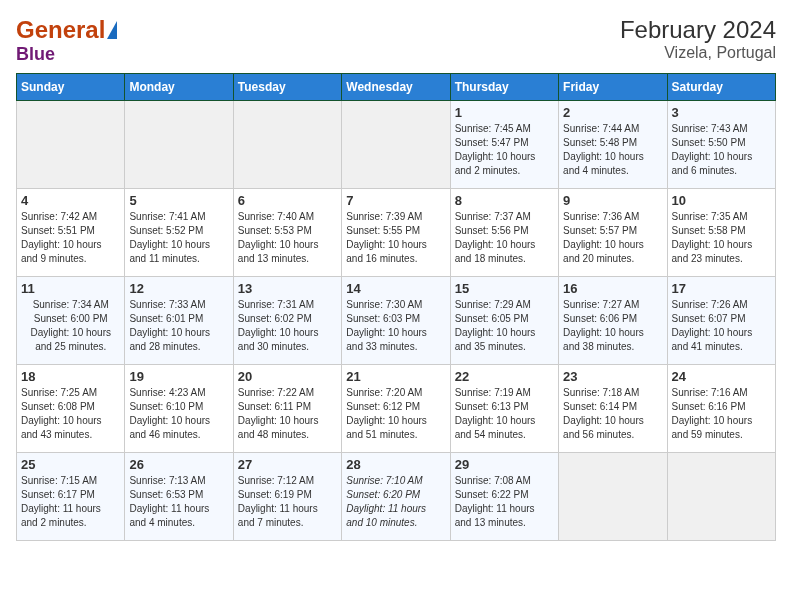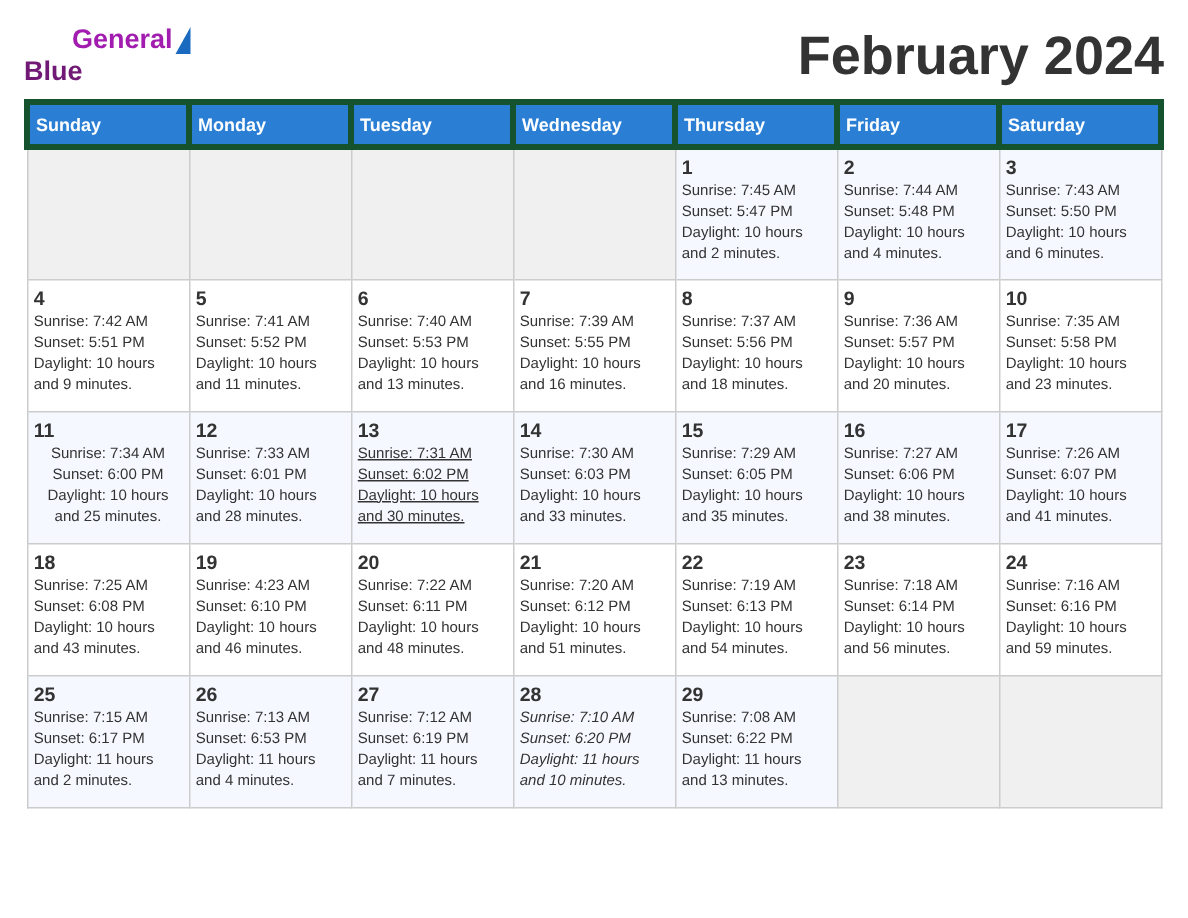--- a/index.html
+++ b/index.html
@@ -14,44 +14,44 @@
       display: flex;
       justify-content: space-between;
       align-items: flex-start;
       margin-bottom: 8px;
     }
     .logo {
       display: flex;
       align-items: center;
       gap: 4px;
     }
-    .logo-text-general { font-size: 18px; font-weight: bold; color: #a21caf; margin-left: 32px; }
+    .logo-text-general { font-size: 24px; font-weight: bold; color: #c2410c; }
     .logo-text-blue { font-size: 18px; font-weight: bold; color: #701a75; }
     .logo-triangle {
       width: 0; height: 0;
       border-left: 10px solid transparent;
       border-bottom: 18px solid #1a6bbf;
       margin-left: 2px;
     }
     .title-block { text-align: right; }
-    .title-block h1 { font-size: 36px; font-weight: bold; color: #333; }
+    .title-block h1 { font-size: 24px; font-weight: normal; color: #333; }
     .title-block h2 { font-size: 16px; font-weight: normal; color: #555; }
     table {
       width: 100%;
       border-collapse: collapse;
       font-size: 11px;
     }
     thead tr th {
       background-color: #2a7fd4;
       color: #fff;
       padding: 6px 4px;
       text-align: left;
       font-size: 12px;
       font-weight: bold;
-      border: 4px solid #14532d;
+      border: 1px solid #14532d;
     }
     tbody tr td {
       border: 1px solid #ccc;
       padding: 4px;
       vertical-align: top;
       min-height: 80px;
       height: 88px;
       width: calc(100% / 7);
     }
     .day-num { font-size: 13px; font-weight: bold; color: #333; margin-bottom: 2px; }
@@ -69,20 +69,21 @@
     <div style="display:flex;flex-direction:column;align-items:flex-start;">
       <div style="display:flex;align-items:center;">
         <span class="logo-text-general">General</span>
         <div class="logo-triangle"></div>
       </div>
       <span class="logo-text-blue">Blue</span>
     </div>
   </div>
   <div class="title-block">
     <h1>February 2024</h1>
+    <h2>Vizela, Portugal</h2>
   </div>
 </div>
 
 <table>
   <thead>
     <tr>
     <th>Sunday</th>
         <th>Monday</th>
         <th>Tuesday</th>
         <th>Wednesday</th>
@@ -180,21 +181,21 @@
         </td>
         <td>
           <div class="day-num">12</div>
           <div class="day-info" style="white-space: pre-line;">Sunrise: 7:33 AM
 Sunset: 6:01 PM
 Daylight: 10 hours
 and 28 minutes.</div>
         </td>
         <td>
           <div class="day-num">13</div>
-          <div class="day-info" style="white-space: pre-line; text-decoration: underline;">Sunrise: 7:31 AM
+          <div class="day-info" style="white-space: pre-line;">Sunrise: 7:31 AM
 Sunset: 6:02 PM
 Daylight: 10 hours
 and 30 minutes.</div>
         </td>
         <td>
           <div class="day-num">14</div>
           <div class="day-info" style="white-space: pre-line;">Sunrise: 7:30 AM
 Sunset: 6:03 PM
 Daylight: 10 hours
 and 33 minutes.</div>

